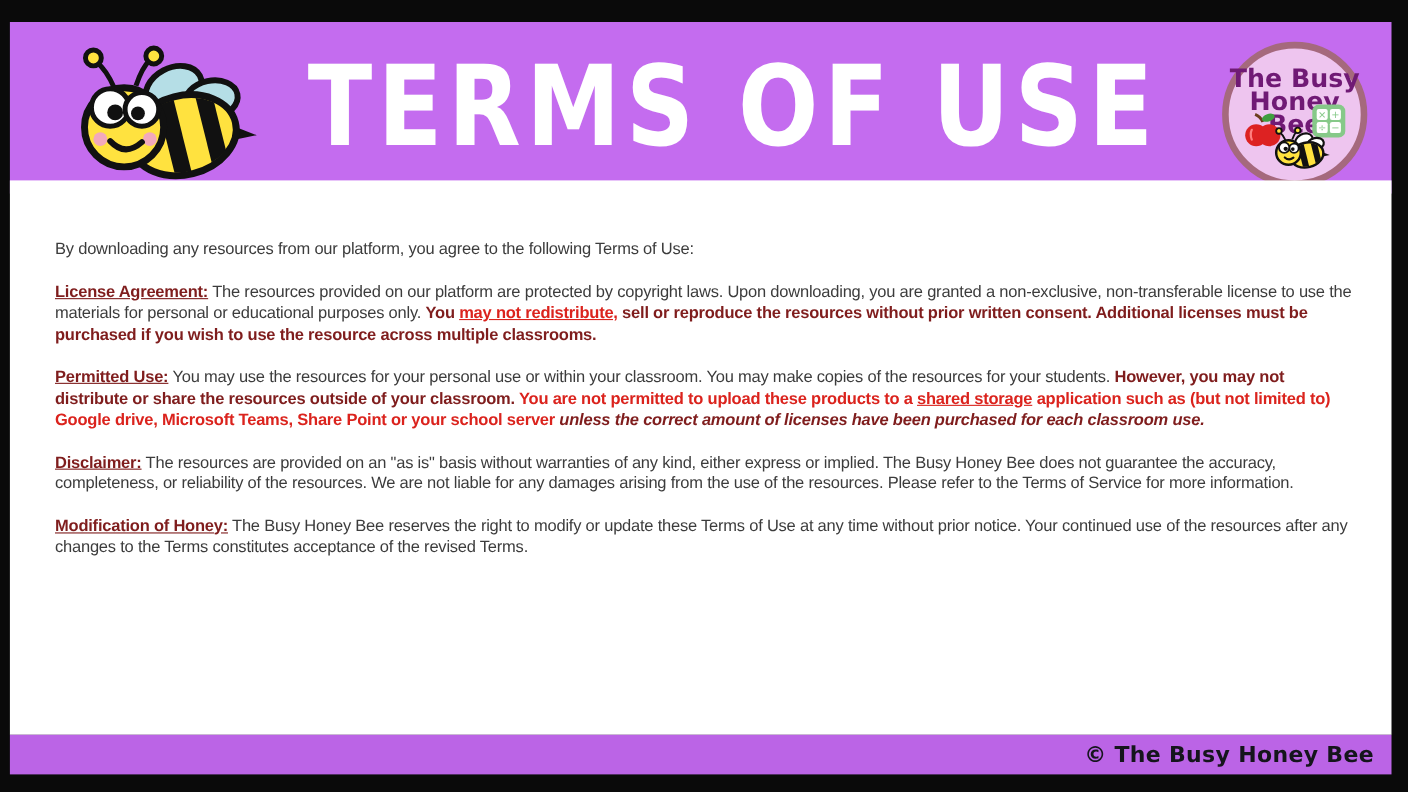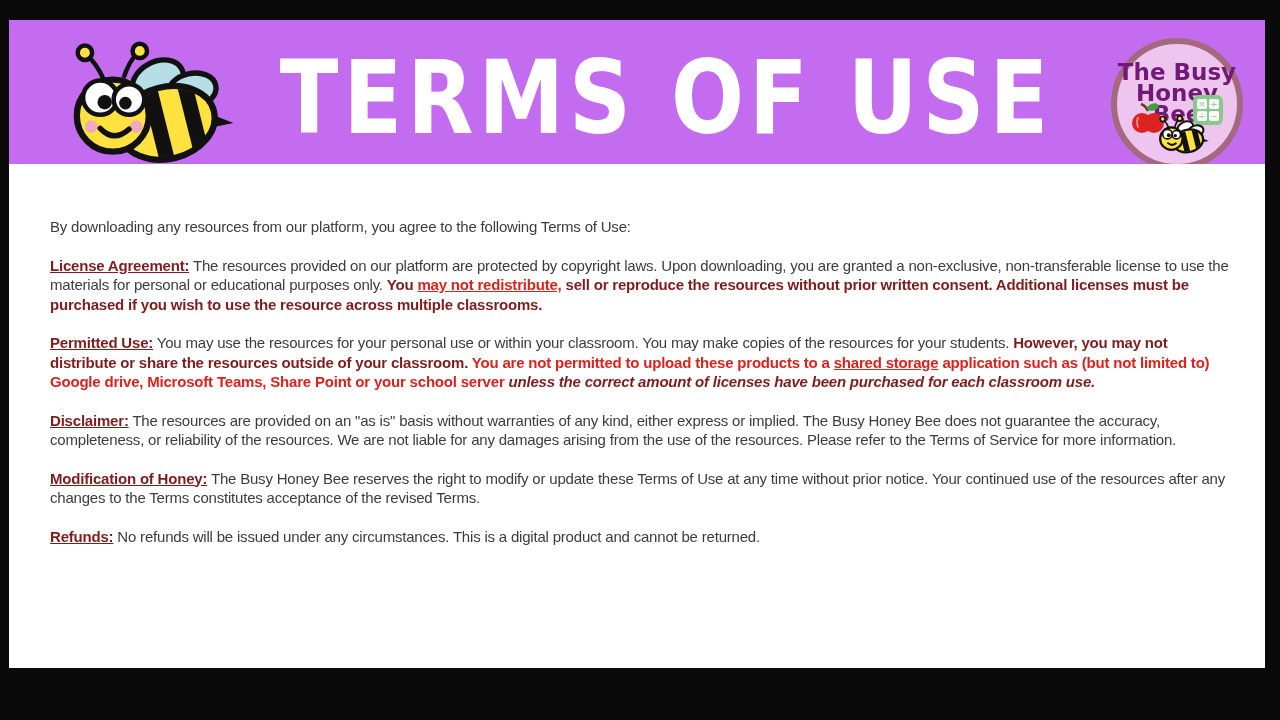--- a/index.html
+++ b/index.html
@@ -181,17 +181,19 @@
       </div>
     </div>
   </div>
 
   <div class="content">
     <p><span>By downloading any resources from our platform, you agree to the following Terms of Use:</span></p>
     <p><span class="s-b s-u">License Agreement:</span><span> The resources provided on our platform are protected by copyright laws. Upon downloading, you are granted a non-exclusive, non-transferable license to use the materials for personal or educational purposes only. </span><span class="s-b">You </span><span class="s-r s-b s-u">may not redistribute,</span><span class="s-b"> sell or reproduce the resources without prior written consent. Additional licenses must be purchased if you wish to use the resource across multiple classrooms.</span></p>
     <p><span class="s-b s-u">Permitted Use:</span><span> You may use the resources for your personal use or within your classroom. You may make copies of the resources for your students. </span><span class="s-b">However, you may not distribute or share the resources outside of your classroom. </span><span class="s-r s-b">You are not permitted to upload these products to a </span><span class="s-r s-b s-u">shared storage</span><span class="s-r s-b"> application such as (but not limited to) Google drive, Microsoft Teams, Share Point or your school server </span><span class="s-b s-i">unless the correct amount of licenses have been purchased for each classroom use.</span></p>
     <p><span class="s-b s-u">Disclaimer:</span><span> The resources are provided on an "as is" basis without warranties of any kind, either express or implied. The Busy Honey Bee does not guarantee the accuracy, completeness, or reliability of the resources. We are not liable for any damages  arising from the use of the resources. Please refer to the Terms of Service for more information.</span></p>
     <p><span class="s-b s-u">Modification of Honey:</span><span> The Busy Honey Bee reserves the right to modify or update these Terms of Use at any time without prior notice. Your continued use of the resources after any changes to the Terms constitutes acceptance of the revised Terms.</span></p>
-    <p><span class="s-b s-u">Refunds:</span><span> No refunds will be issued under any circumstances. This is a digital product and cannot be returned.</span></p>
   </div>
 
+  <div class="footer">
+    <span class="footer-text">© The Busy Honey Bee</span>
+  </div>
 
 </div>
 
 </body></html>

